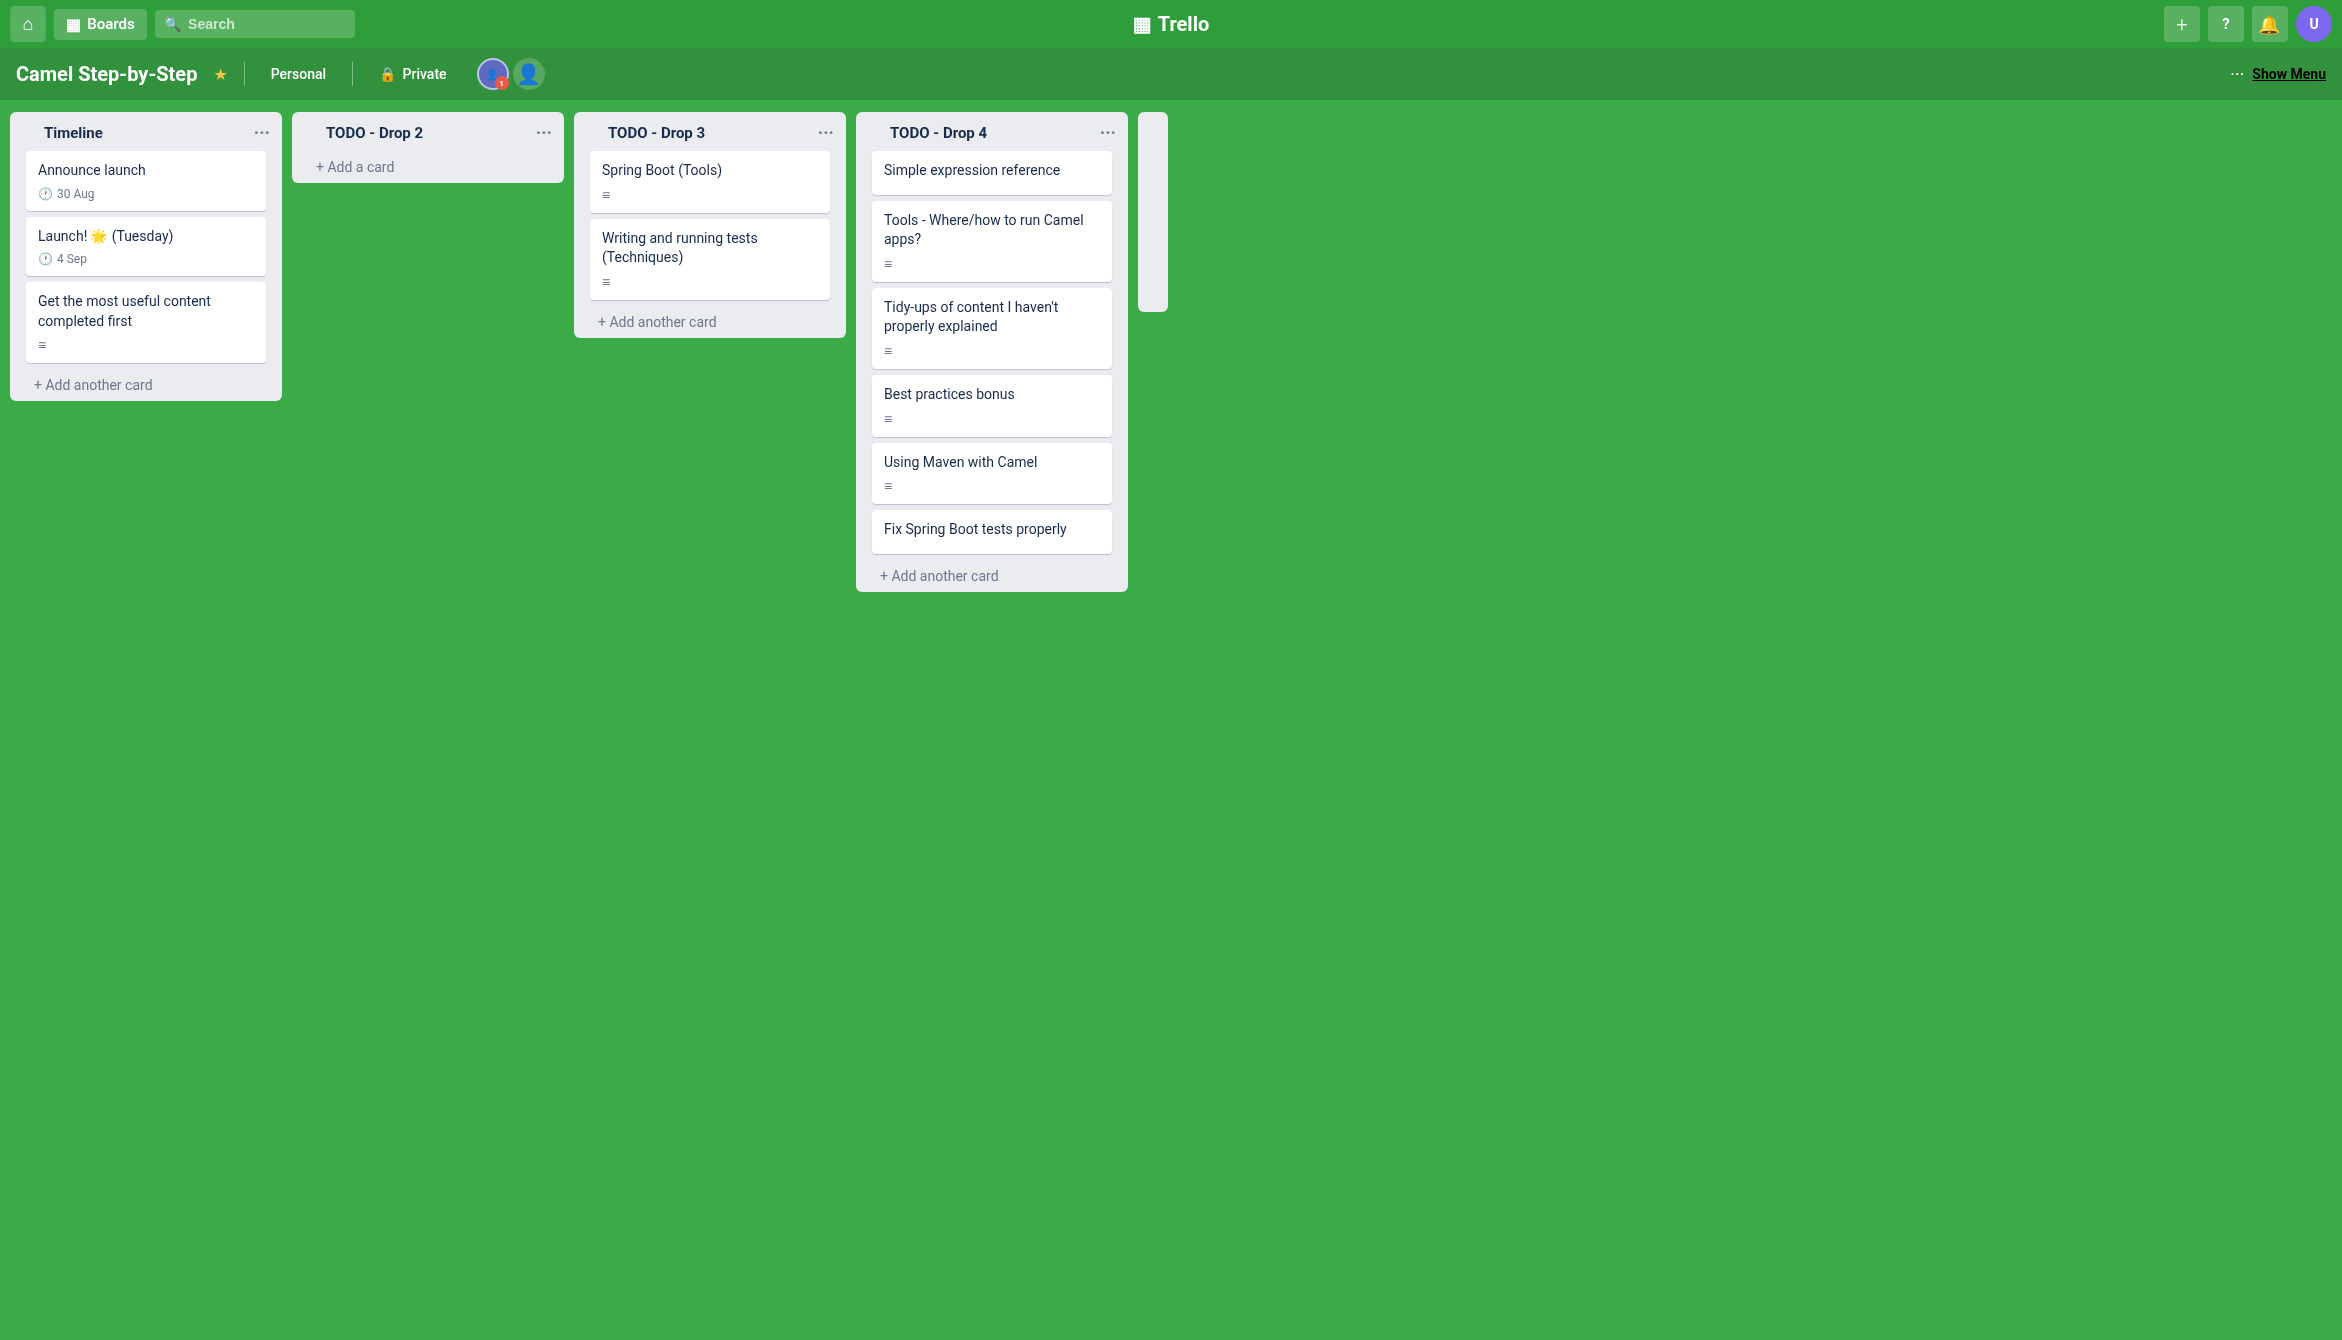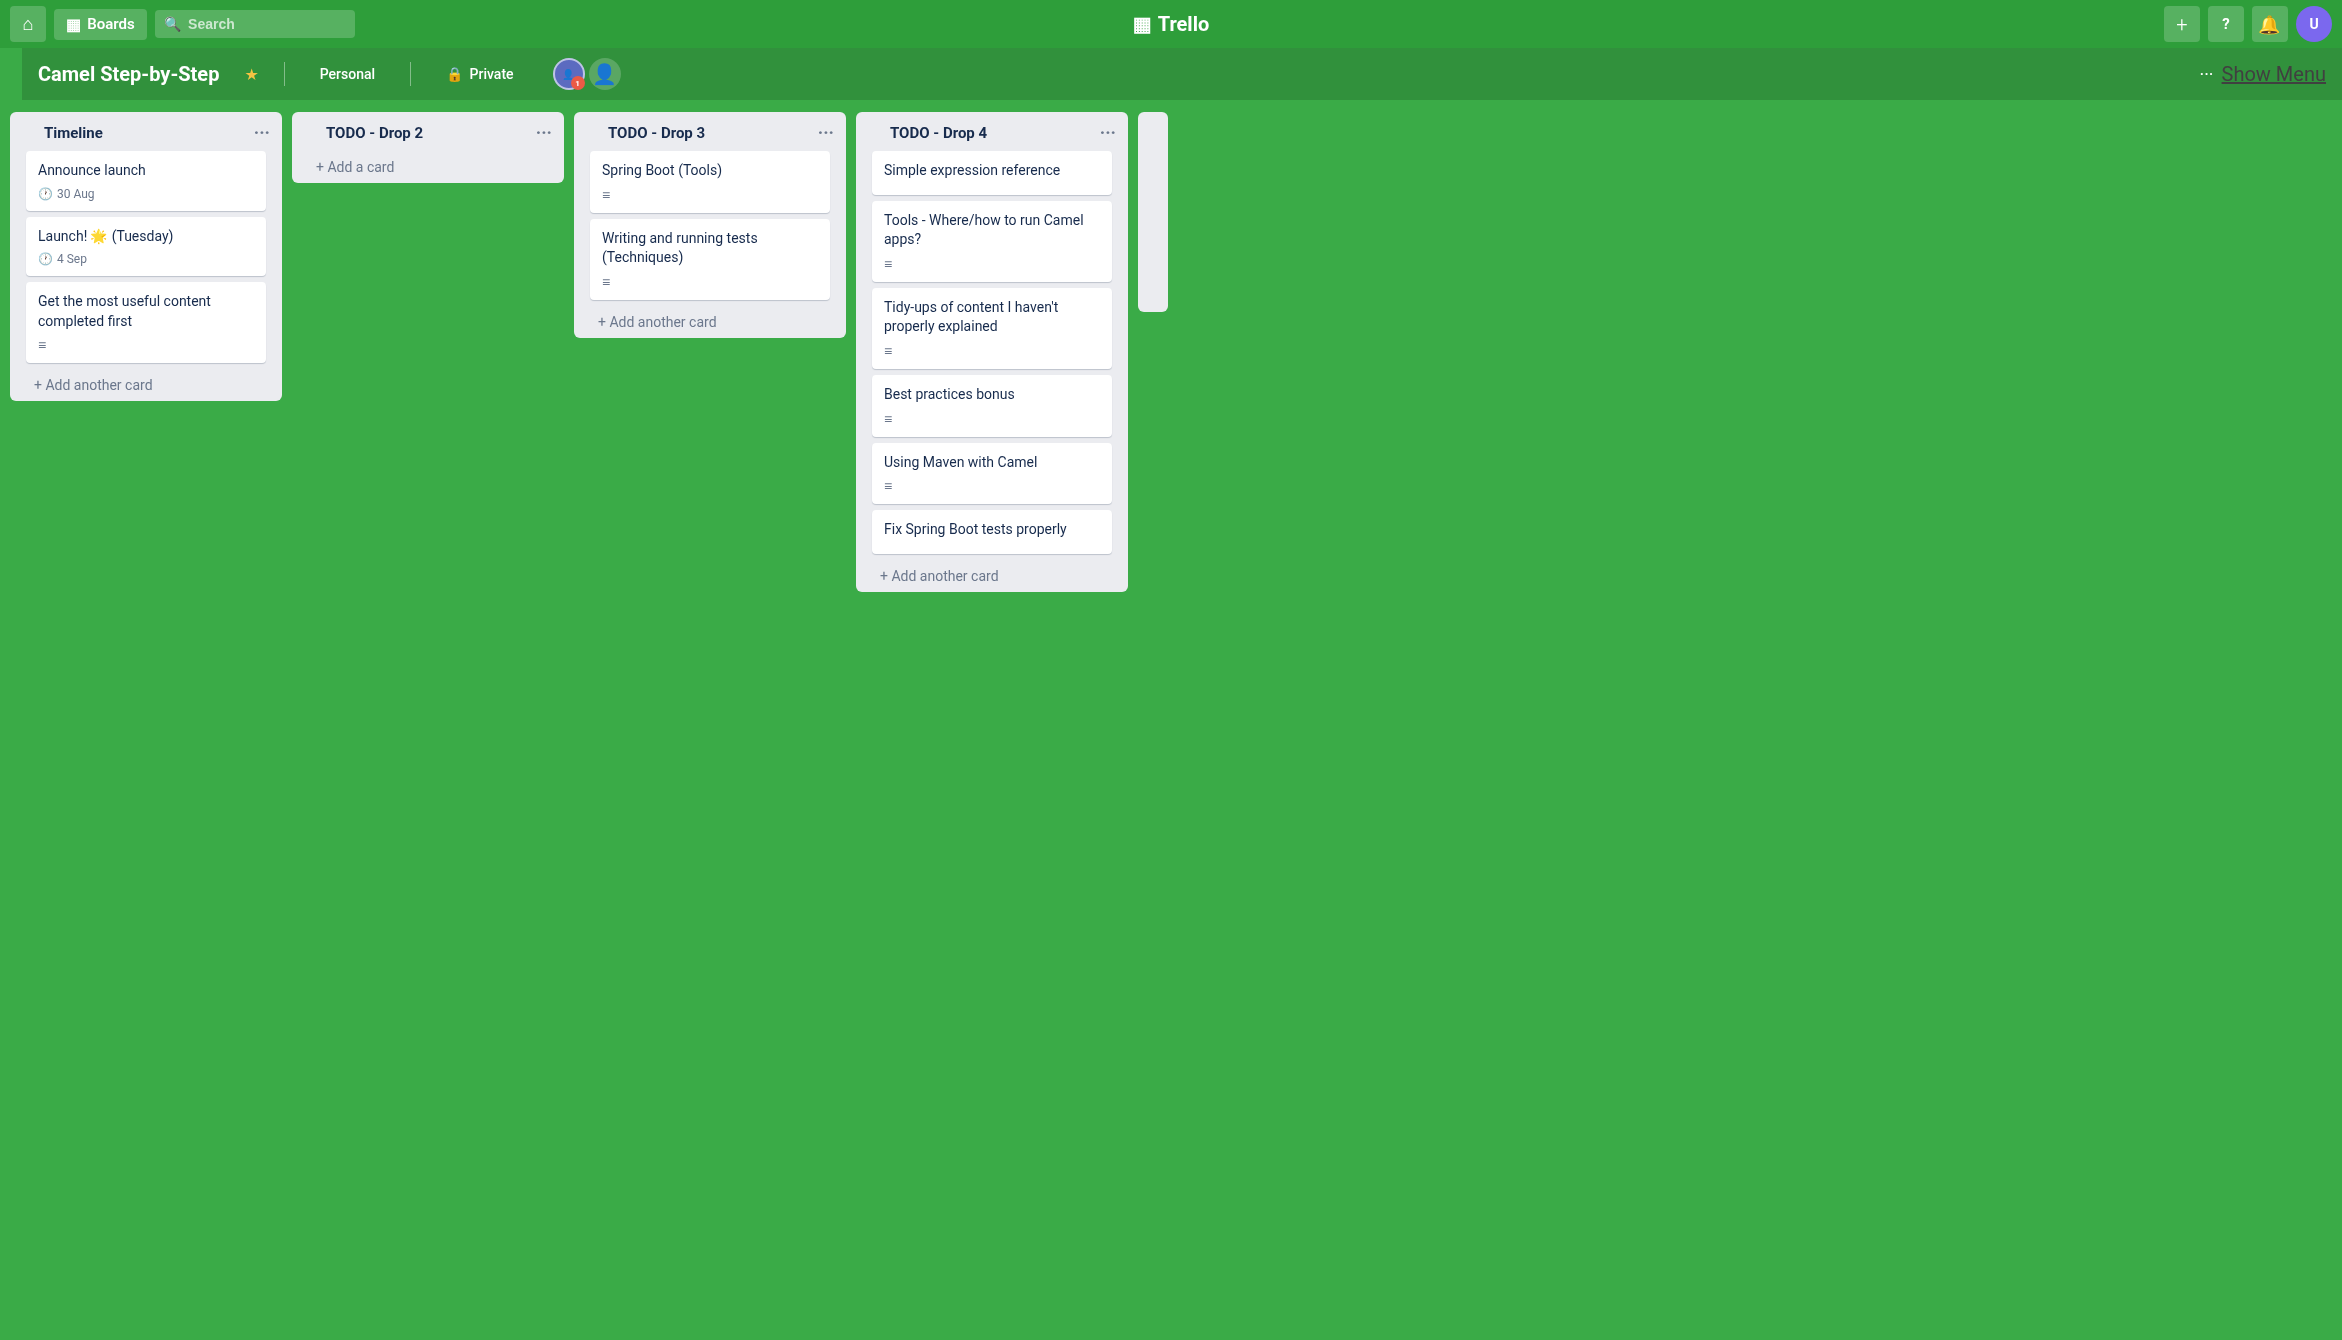--- a/index.html
+++ b/index.html
@@ -88,22 +88,21 @@
       overflow: hidden;
     }
 
     
     .board-header {
       background: rgba(0,0,0,0.15);
       height: 52px;
       display: flex;
       align-items: center;
       padding: 0 16px;
-      gap: 25px;
-      margin-left: 22px;
+      gap: 16px;
     }
     .board-title {
       color: white;
       font-size: 20px;
       font-weight: 700;
     }
     .board-star { color: #f6c343; cursor: pointer; font-size: 16px; }
     .board-divider { width: 1px; height: 24px; background: rgba(255,255,255,0.4); }
     .board-tag {
       display: flex; align-items: center; gap: 6px;
@@ -149,23 +148,23 @@
       color: white;
       font-size: 18px;
       cursor: pointer;
     }
     .board-header-right {
       margin-left: auto;
       display: flex; align-items: center; gap: 8px;
     }
     .show-menu-btn {
       display: flex; align-items: center; gap: 6px;
-      color: #404040;
-      font-size: 20px;
-      font-weight: 400;
+      color: #000000;
+      font-size: 14px;
+      font-weight: 700;
       cursor: pointer;
       text-decoration: underline;
     }
     .dots-icon { color: white; font-size: 18px; cursor: pointer; }
 
     
     .board-content {
       display: flex;
       align-items: flex-start;
       gap: 10px;

